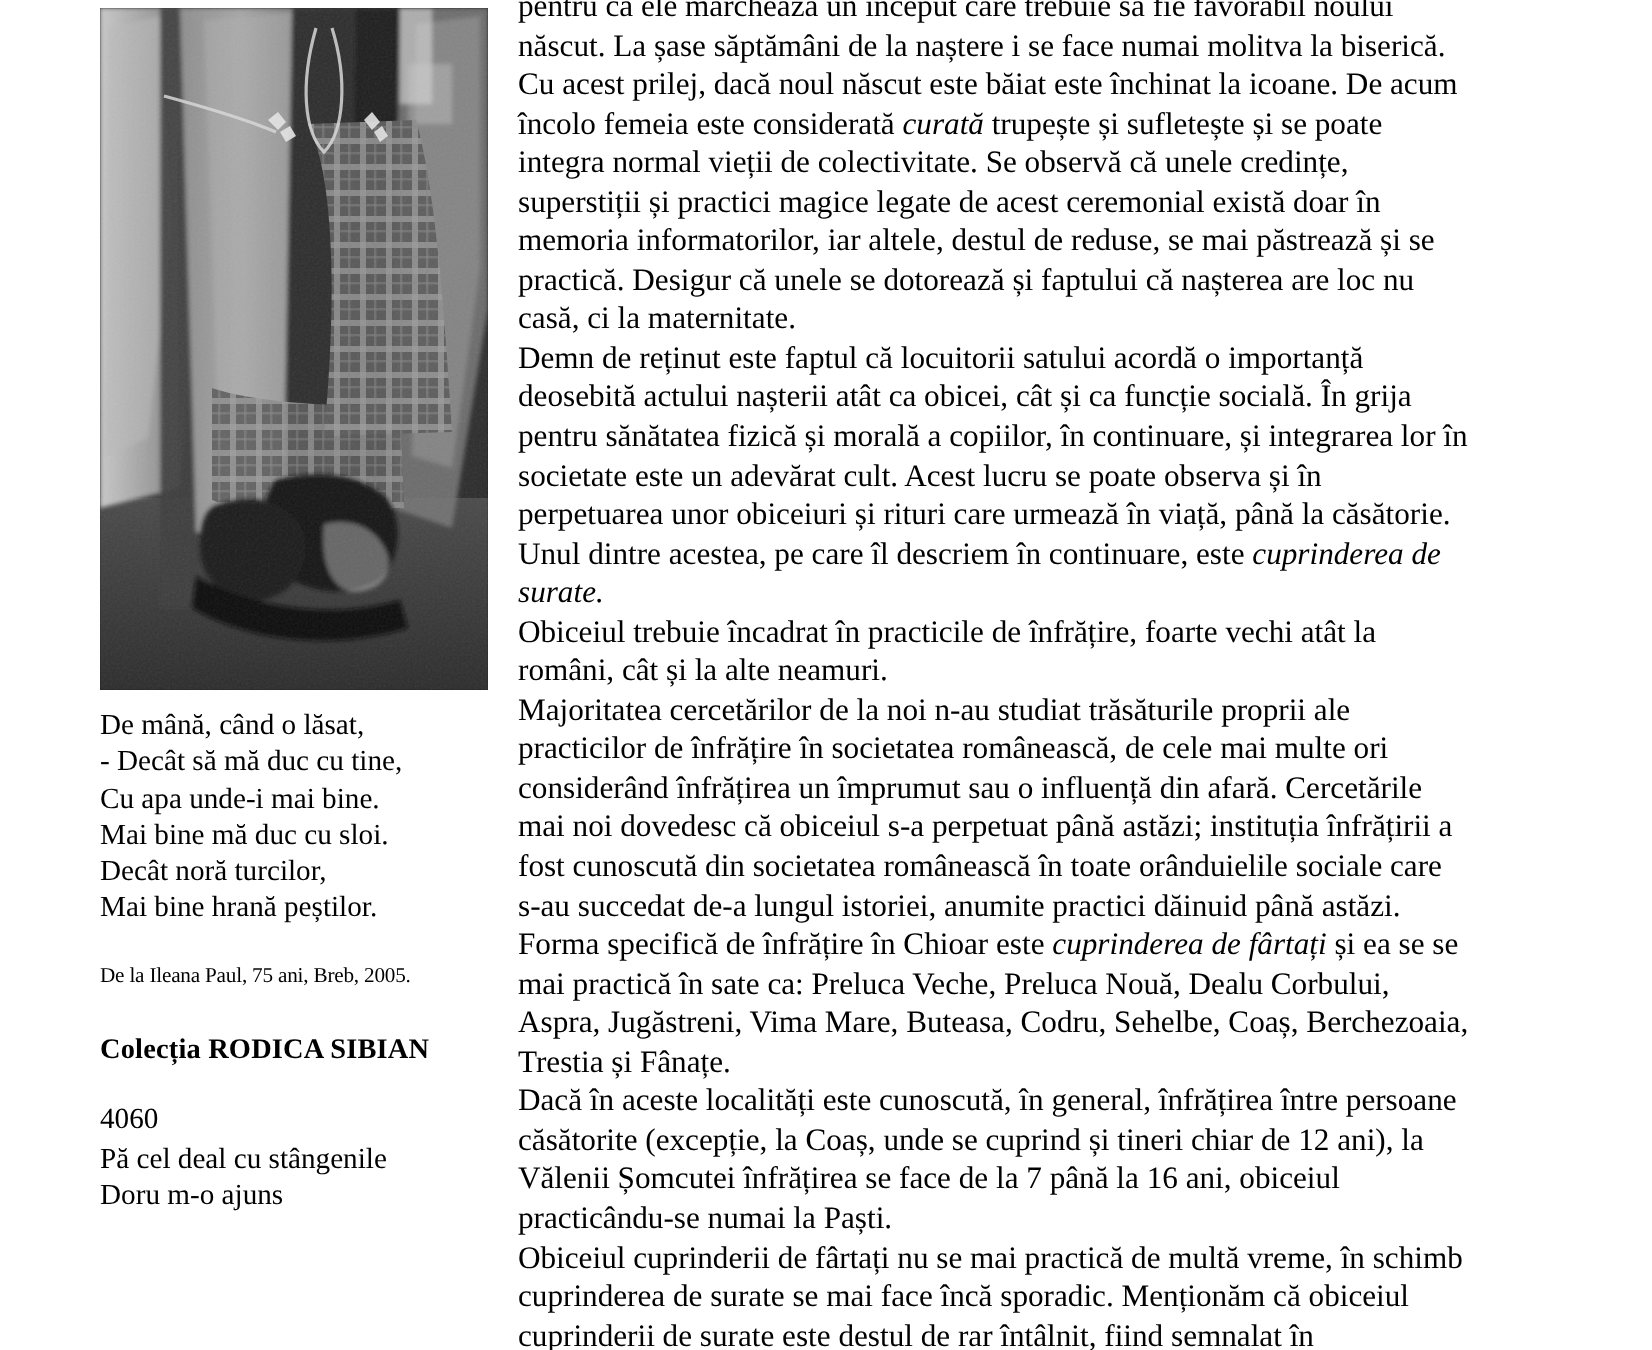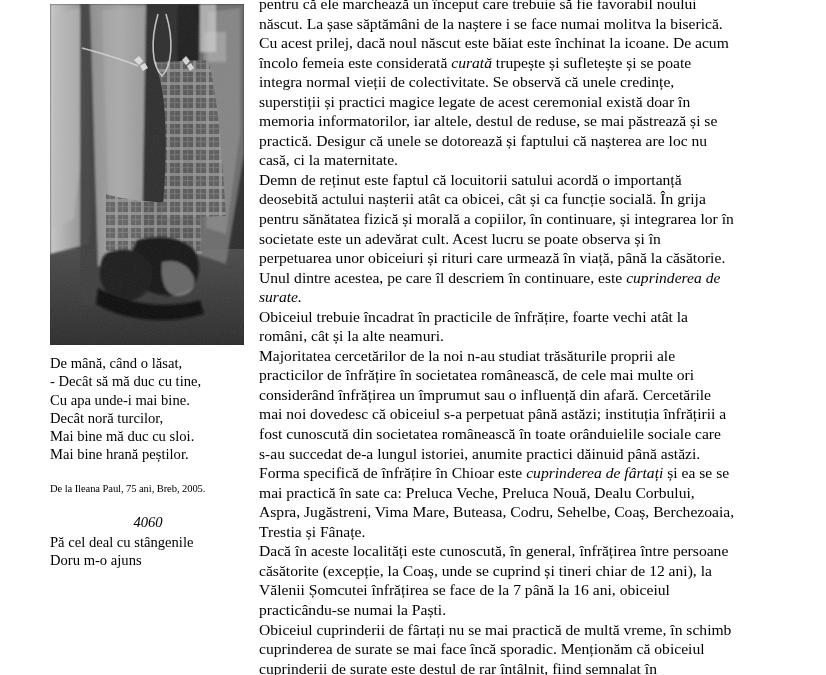--- a/index.html
+++ b/index.html
@@ -72,24 +72,22 @@
     margin-top: 17px;
     text-align: center;
     font-size: 14.6px;
     font-weight: bold;
     font-style: italic;
     line-height: 18px;
   }
 
   .item-number {
     margin-top: 17px;
-    text-align: center;
     font-size: 14.6px;
     line-height: 18px;
-    font-style: italic;
   }
 
   .poem2 {
     margin-top: 2px;
     font-size: 14.6px;
     line-height: 18.3px;
   }
   .poem2 .pline { white-space: nowrap; }
 
   
@@ -200,27 +198,28 @@
 
         <rect x="0" y="0" width="194" height="341" filter="url(#grain)" opacity="0.65"></rect>
         <rect x="0" y="0" width="194" height="341" fill="none" stroke="#000000" stroke-width="0.5" opacity="0.25"></rect>
       </svg>
     </div>
 
     <div class="poem">
       <div class="pline">De mână, când o lăsat,</div>
       <div class="pline">- Decât să mă duc cu tine,</div>
       <div class="pline">Cu apa unde-i mai bine.</div>
+      <div class="pline">Mai bine mă duc cu sloi.</div>
       <div class="pline">Decât noră turcilor,</div>
-      <div class="pline">Mai bine mă duc cu sloi.</div>
       <div class="pline">Mai bine hrană peștilor.</div>
     </div>
 
     <div class="attrib">De la  Ileana Paul, 75 ani, Breb, 2005.</div>
 
+    <div class="collection-title">Colecția RODICA SIBIAN</div>
 
 
     <div class="item-number">4060</div>
 
     <div class="poem2">
       <div class="pline">Pă cel deal cu stângenile</div>
       <div class="pline">Doru m-o ajuns</div>
     </div>
 
   </div>

